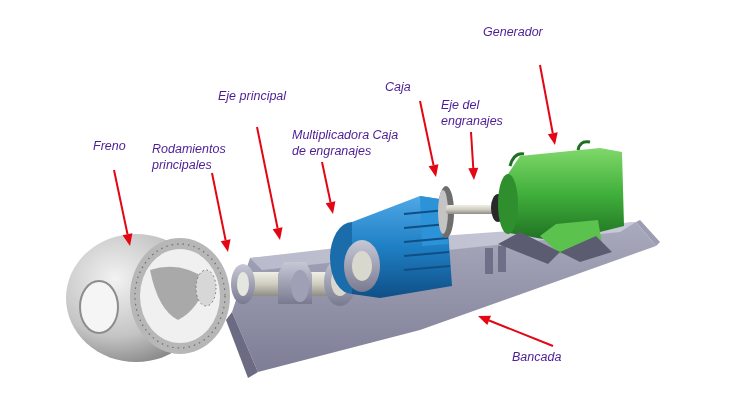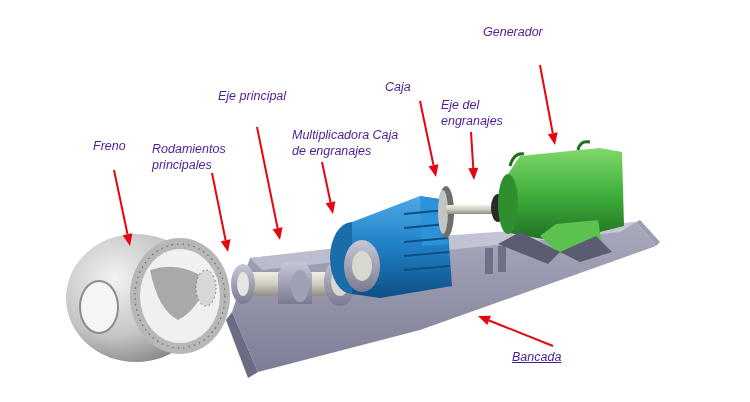--- a/index.html
+++ b/index.html
@@ -147,14 +147,14 @@
   <div class="label" style="left:93px;top:138px;">Freno</div>
   <div class="label" style="left:152px;top:141px;">Rodamientos
 principales</div>
   <div class="label" style="left:218px;top:88px;">Eje principal</div>
   <div class="label" style="left:292px;top:127px;">Multiplicadora Caja
 de engranajes</div>
   <div class="label" style="left:385px;top:79px;">Caja</div>
   <div class="label" style="left:441px;top:97px;">Eje del
 engranajes</div>
   <div class="label" style="left:483px;top:24px;">Generador</div>
-  <div class="label" style="left:512px;top:349px;text-decoration:underline;">Bancada</div>
+  <div class="label" style="left:512px;top:349px;">Bancada</div>
 </div>
 
 </body></html>

